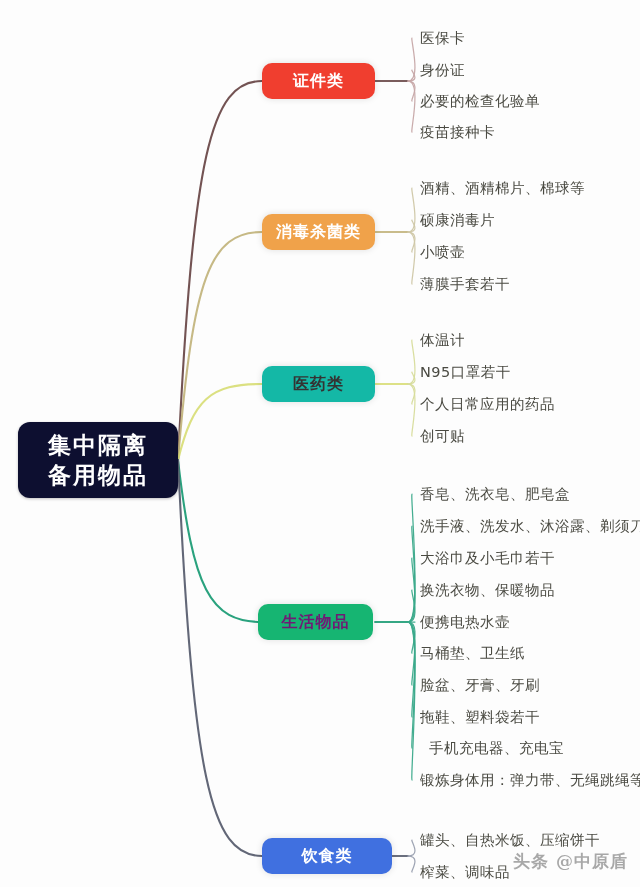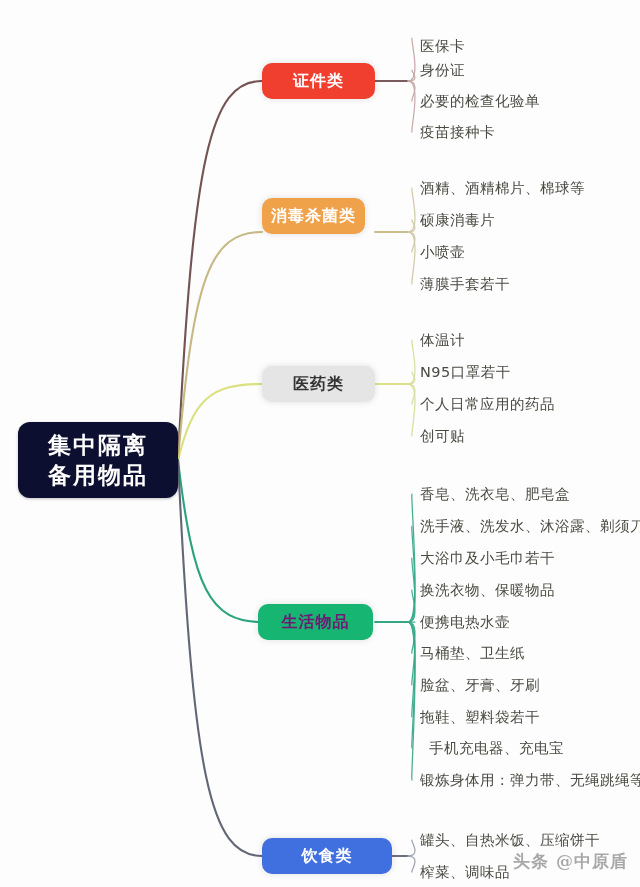--- a/index.html
+++ b/index.html
@@ -130,35 +130,35 @@
 
   <div class="node root-node">
     <span class="root-line">集中隔离</span>
     <span class="root-line">备用物品</span>
   </div>
 
   <div id="branch-layer">
       <div class="node branch-node shadowed" style="left: 262px; top: 63px; width: 113px; background: rgb(240, 62, 47); color: rgb(255, 255, 255);">
         <span>证件类</span>
       </div>
-      <div class="node branch-node shadowed" style="left: 262px; top: 198px; width: 103px; background: rgb(240, 162, 74); color: rgb(255, 255, 255);">
+      <div class="node branch-node shadowed" style="left: 262px; top: 214px; width: 113px; background: rgb(240, 162, 74); color: rgb(255, 255, 255);">
         <span>消毒杀菌类</span>
       </div>
-      <div class="node branch-node shadowed" style="left: 262px; top: 366px; width: 113px; background: #e5e5e5; color: rgb(51, 51, 51);">
+      <div class="node branch-node shadowed" style="left: 262px; top: 366px; width: 113px; background: #14b8a6; color: rgb(51, 51, 51);">
         <span>医药类</span>
       </div>
       <div class="node branch-node shadowed" style="left: 258px; top: 604px; width: 115px; background: rgb(22, 181, 114); color: #701a75;">
         <span>生活物品</span>
       </div>
       <div class="node branch-node shadowed" style="left: 262px; top: 838px; width: 130px; background: rgb(64, 112, 224); color: rgb(255, 255, 255);">
         <span>饮食类</span>
       </div>
     </div>
   <div id="leaf-layer">
-      <div class="leaf" style="left: 420px; top: 38px; margin-top: 8px;">医保卡</div>
+      <div class="leaf" style="left: 420px; top: 38px;">医保卡</div>
       <div class="leaf" style="left: 420px; top: 70px;">身份证</div>
       <div class="leaf" style="left: 420px; top: 101px;">必要的检查化验单</div>
       <div class="leaf" style="left: 420px; top: 132px;">疫苗接种卡</div>
       <div class="leaf" style="left: 420px; top: 188px;">酒精、酒精棉片、棉球等</div>
       <div class="leaf" style="left: 420px; top: 220px;">硕康消毒片</div>
       <div class="leaf" style="left: 420px; top: 252px;">小喷壶</div>
       <div class="leaf" style="left: 420px; top: 284px;">薄膜手套若干</div>
       <div class="leaf" style="left: 420px; top: 340px;">体温计</div>
       <div class="leaf" style="left: 420px; top: 372px;">N95口罩若干</div>
       <div class="leaf" style="left: 420px; top: 404px;">个人日常应用的药品</div>

